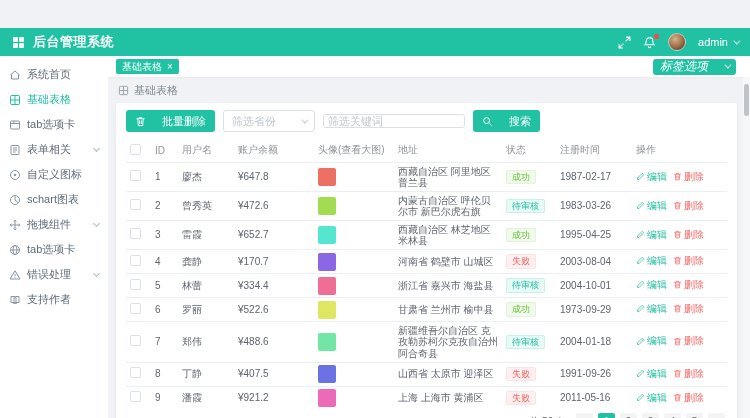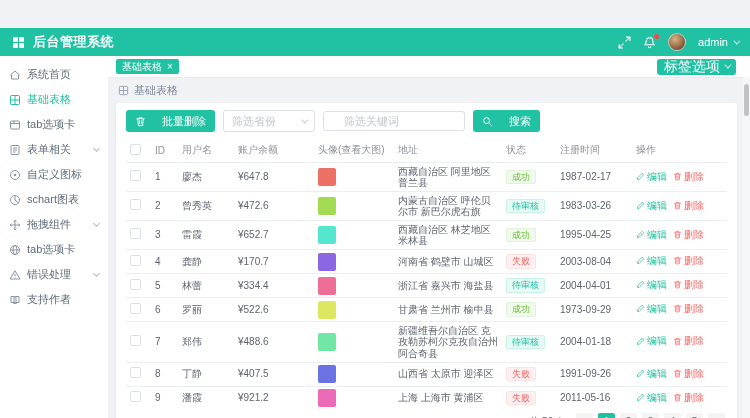--- a/index.html
+++ b/index.html
@@ -39,23 +39,23 @@
     transform:rotate(45deg); margin-top:-3px; }
 
   .main { flex:1; position:relative; display:flex; flex-direction:column; min-width:0; }
 
   
   .tabbar { height:21px; background:#fff; display:flex; align-items:center;
     justify-content:space-between; padding:0 14px 0 8px; box-shadow:0 1px 2px rgba(0,0,0,.04); }
   .tab-chip { background:var(--accent); color:#fff; font-size:10px; height:15px;
     display:inline-flex; align-items:center; gap:5px; padding:0 6px; border-radius:2px; cursor:pointer; }
   .tab-close { font-size:10px; line-height:1; cursor:pointer; }
-  .tag-options-btn { background:var(--accent); color:#fff; font-size:14px; height:16px;
+  .tag-options-btn { background:var(--accent); color:#fff; font-size:12px; height:16px;
     padding:0 7px; border:none; border-radius:3px; display:inline-flex; align-items:center;
-    gap:4px; cursor:pointer; }
+    gap:16px; cursor:pointer;font-style:italic; }
 
   
   .crumb { display:flex; align-items:center; gap:5px; color:#7f8894; font-size:11px;
     margin:6px 10px 5px 10px; }
   .crumb .ic { width:11px; height:11px; display:inline-flex; color:#98a0ab; }
   .crumb .ic svg { width:100%; height:100%; }
 
   
   .card { margin:0 13px 9px 8px; background:#fff; border-radius:3px;
     padding:7px 10px 5px; display:flex; flex-direction:column; flex:1; min-height:0;
@@ -63,22 +63,22 @@
   .toolbar { display:flex; align-items:center; gap:8px; margin-bottom:6px; }
   .btn { display:inline-flex; align-items:center; gap:16px; background:var(--accent);
     color:#fff; border:none; font-size:11px; height:22px; padding:0 9px;
     border-radius:3px; cursor:pointer; }
   .btn .ic { width:11px; height:11px; display:inline-flex; }
   .btn .ic svg { width:100%; height:100%; }
   .select { width:92px; height:22px; border:1px solid #dcdfe6; border-radius:3px;
     font-size:11px; color:#bfc4cc; display:flex; align-items:center;
     justify-content:space-between; padding:0 8px; background:#fff; cursor:pointer; }
   .select .caret { color:#c0c4cc; }
-  .tb-input { width:142px; height:20px; border:1px solid #dcdfe6; border-radius:3px;
-    font-size:11px; color:#606266; padding:0 20px; outline:none; }
+  .tb-input { width:142px; height:14px; border:1px solid #dcdfe6; border-radius:3px;
+    font-size:11px; color:#606266; padding:0 4px; outline:none; }
   .tb-input::placeholder { color:#bfc4cc; }
 
   
   .tablewrap { flex:1; min-height:0; overflow:hidden; }
   table { width:100%; border-collapse:collapse; table-layout:fixed; }
   th { color:#909399; font-weight:500; text-align:left; padding:5px 4px;
     border-bottom:1px solid #ebeef5; font-size:10px; white-space:nowrap; overflow:hidden; }
   td { padding:2.5px 4px; border-bottom:1px solid #ebeef5; color:#5f6470;
     font-size:10px; line-height:1.15; vertical-align:middle; overflow:hidden; }
   .c0{width:25px;} .c1{width:27px;} .c2{width:56px;} .c3{width:80px;} .c4{width:80px;}
@@ -423,21 +423,21 @@
               <tr>
                 <td class="c0"><span class="cb"></span></td>
                 <td>5</td>
                 <td>林蕾</td>
                 <td>¥334.4</td>
                 <td>
                   <div class="avatar-box" style="background: rgb(238, 110, 150);"></div>
                 </td>
                 <td>浙江省 嘉兴市 海盐县</td>
                 <td><span class="tag pending">待审核</span></td>
-                <td>2004-04-01</td>
+                <td>2004-10-01</td>
                 <td><span class="link edit">
                     <span class="ic">
                       <svg viewBox="0 0 12 12" fill="none" stroke="currentColor">
                         <path d="M8.3 1.7l2 2L4 10H2V8z"></path>
                       </svg>
                     </span>
                     <span>编辑</span>
                   </span><span class="link del">
                     <span class="ic">
                       <svg viewBox="0 0 12 12" fill="none" stroke="currentColor">

